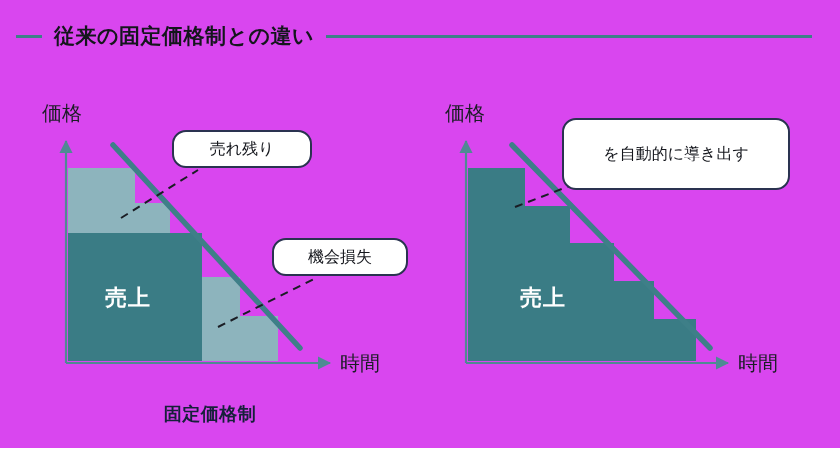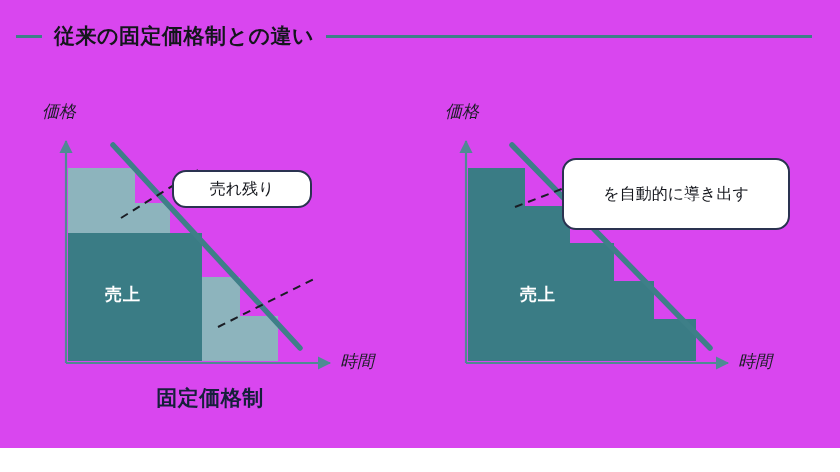--- a/index.html
+++ b/index.html
@@ -48,70 +48,68 @@
     margin-right: 28px;
   }
 
   
   .panel { position: absolute; top: 0; width: 420px; height: 472px; }
   .panel-left  { left: 0; }
   .panel-right { left: 420px; }
 
   .axis-label {
     position: absolute;
-    font-size: 17px;
+    font-size: 20px;
     color: #1a1d24;
     white-space: nowrap;
-    font-style: italic;
   }
   .caption {
     position: absolute;
-    top: 384px;
+    top: 402px;
     width: 420px;
     text-align: center;
-    font-size: 21px;
+    font-size: 18px;
     font-weight: bold;
     color: #16203a;
     letter-spacing: 0.5px;
   }
 
   
   .plot { position: absolute; }
   .bar {
     position: absolute;
     box-sizing: border-box;
   }
   .bar-sales { background: #3A7C85; }
   .bar-light { background: #8DB4BD; }
 
   .sales-text {
     position: absolute;
     color: #ffffff;
-    font-size: 17px;
+    font-size: 22px;
     font-weight: bold;
     letter-spacing: 1px;
     pointer-events: none;
   }
 
   
   .callout {
     position: absolute;
     box-sizing: border-box;
     border: 2px solid #2a3350;
     border-radius: 14px;
     background: #ffffff;
     display: flex;
     flex-direction: column;
     align-items: center;
     justify-content: center;
     font-size: 16px;
     color: #14161c;
     line-height: 1.35;
     white-space: nowrap;
-    margin-top: 40px;
   }
   .callout-line { display: block; }
 
   svg.overlay {
     position: absolute;
     left: 0; top: 0;
     width: 420px; height: 472px;
     overflow: visible;
     pointer-events: none;
   }
@@ -157,20 +155,23 @@
 
     <svg class="overlay" viewBox="0 0 420 472">
       <line x1="113" y1="145" x2="300" y2="348" stroke="#3E7F88" stroke-width="5.5" stroke-linecap="round"></line>
       <line x1="121" y1="218" x2="198" y2="170" stroke="#1a1d24" stroke-width="2" stroke-dasharray="8 6"></line>
       <line x1="218" y1="327" x2="318" y2="277" stroke="#1a1d24" stroke-width="2" stroke-dasharray="8 6"></line>
     </svg>
 
     <div class="callout" style="left:172px; top:130px; width:140px; height:38px;">
       <span class="callout-line">売れ残り</span>
     </div>
+    <div class="callout" style="left:272px; top:238px; width:136px; height:38px;">
+      <span class="callout-line">機会損失</span>
+    </div>
 
     <div class="caption">固定価格制</div>
   </div>
 
   <div class="panel panel-right">
 
     <div class="axis-label" style="left:25px; top:100px;">価格</div>
     <div class="axis-label" style="left:318px; top:350px;">時間</div>
 
     <svg class="overlay" viewBox="0 0 420 472">

